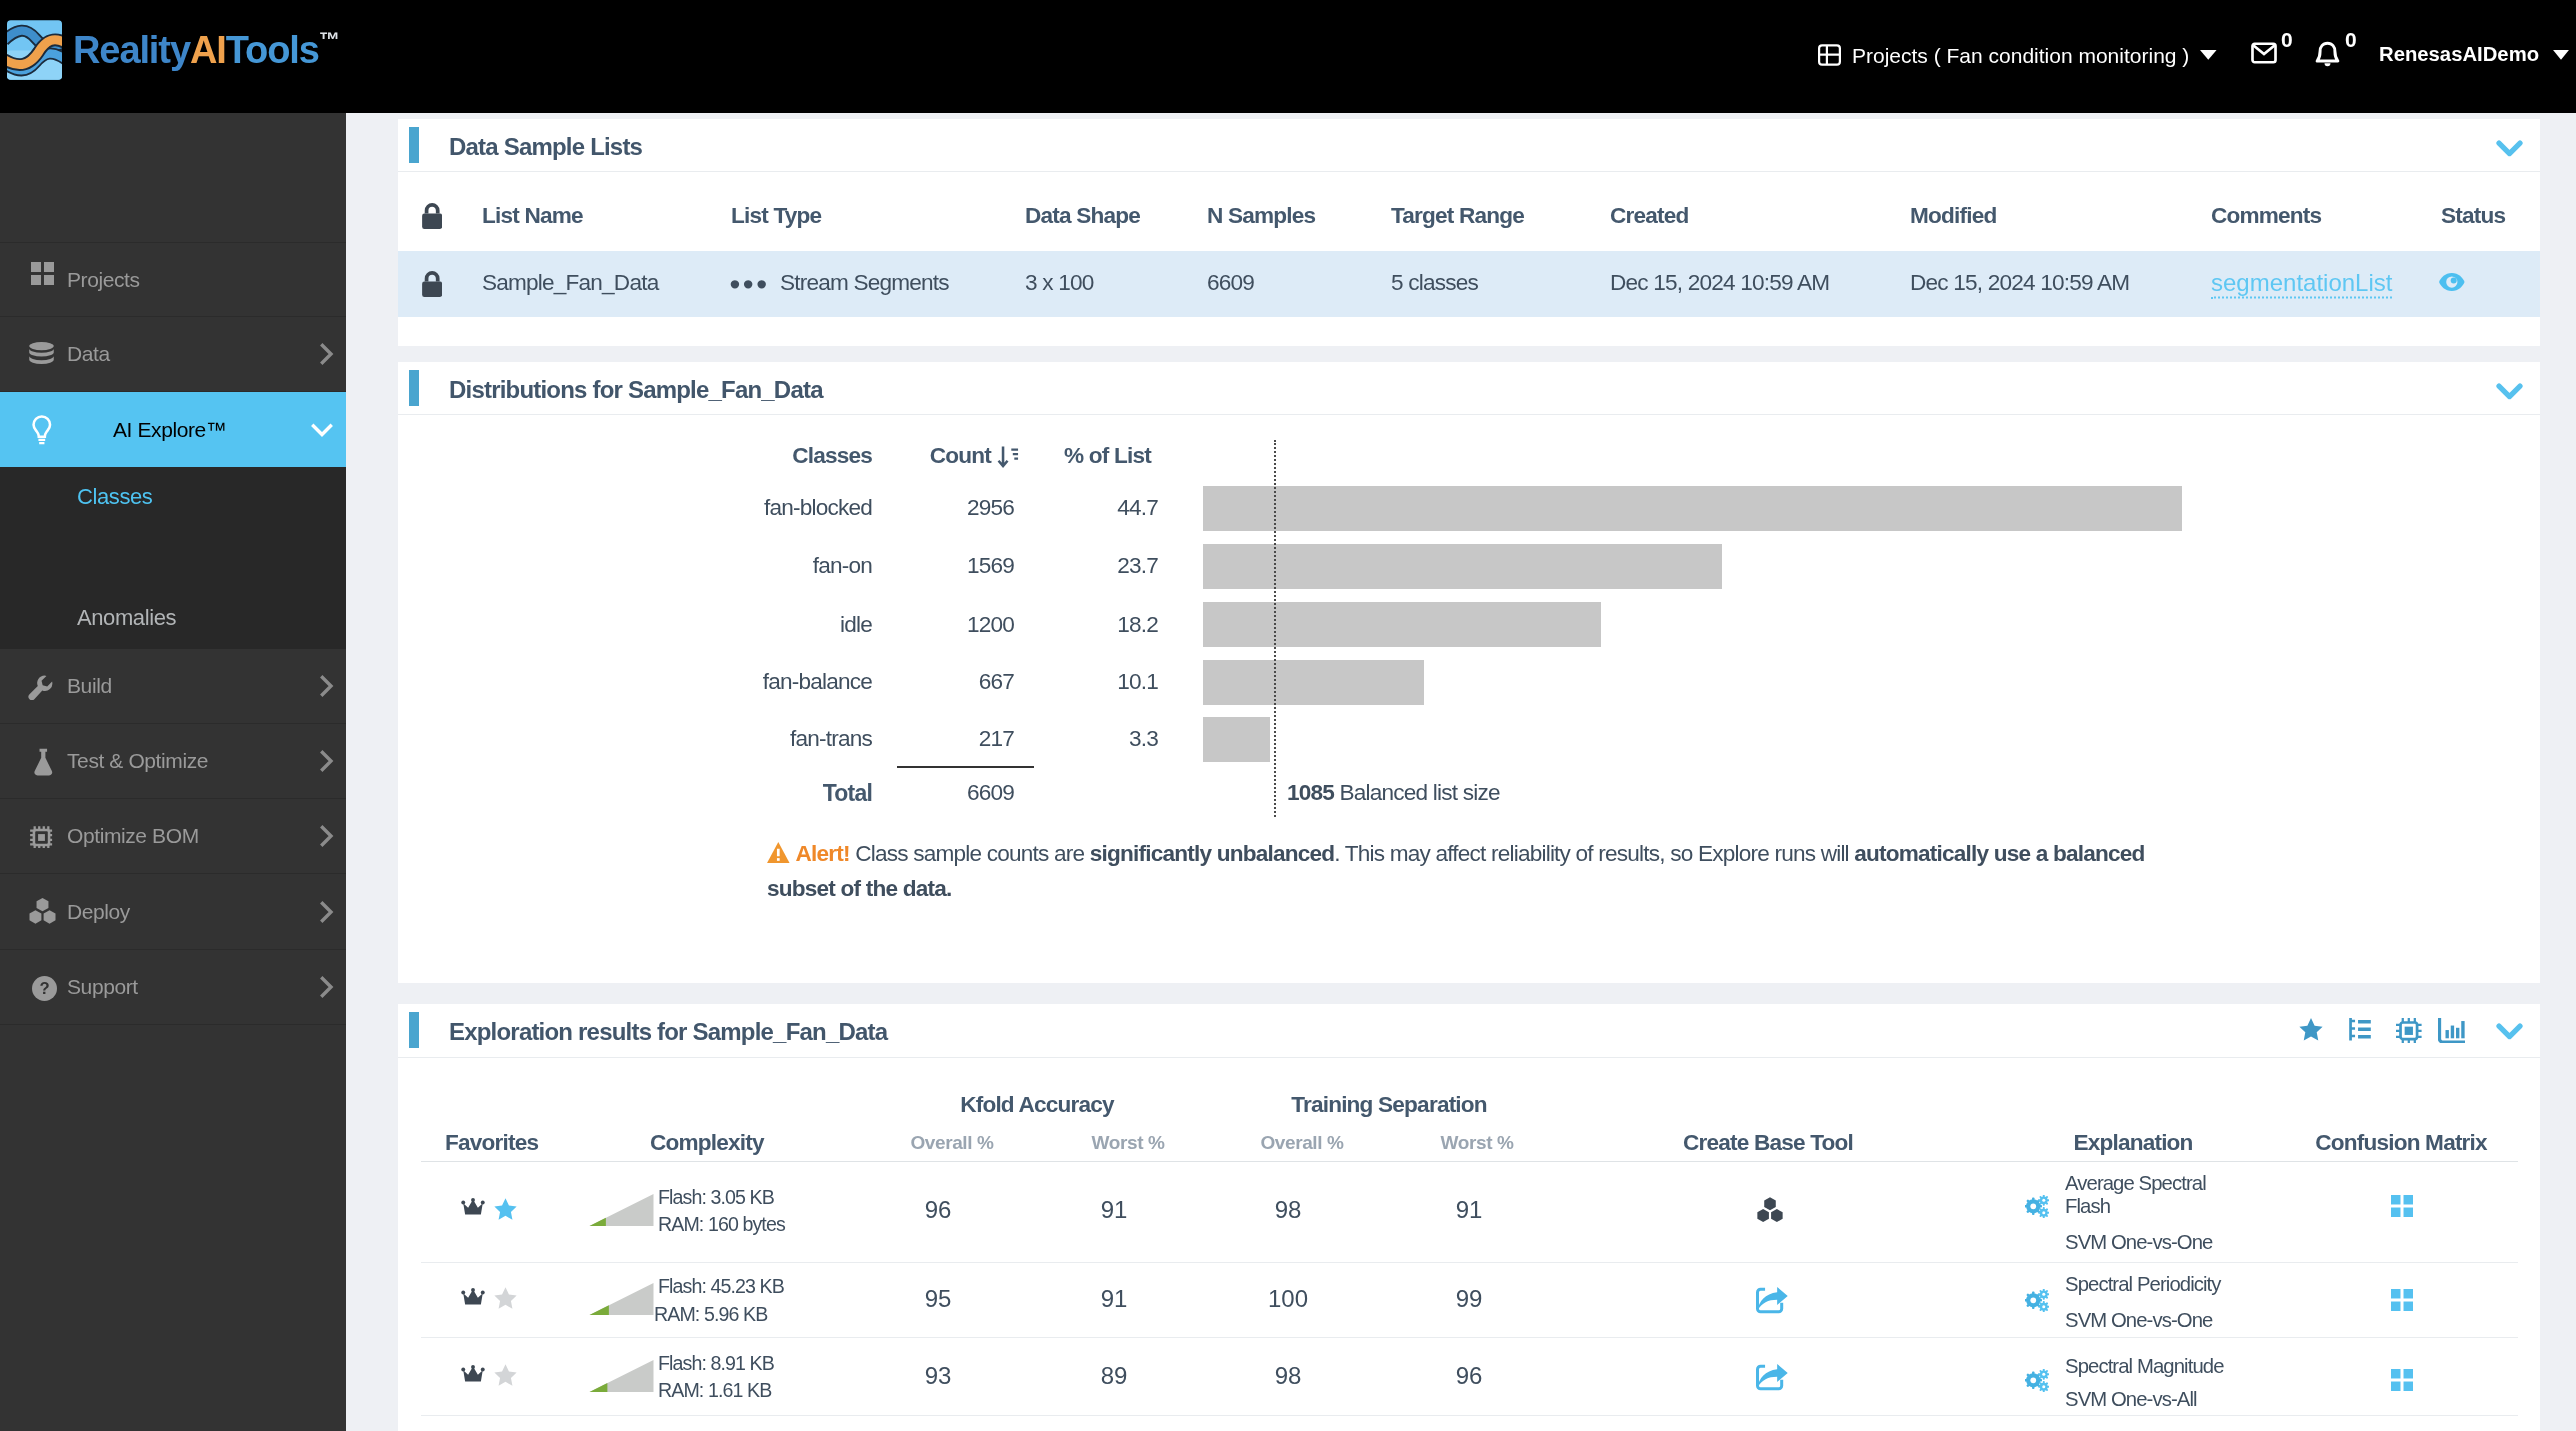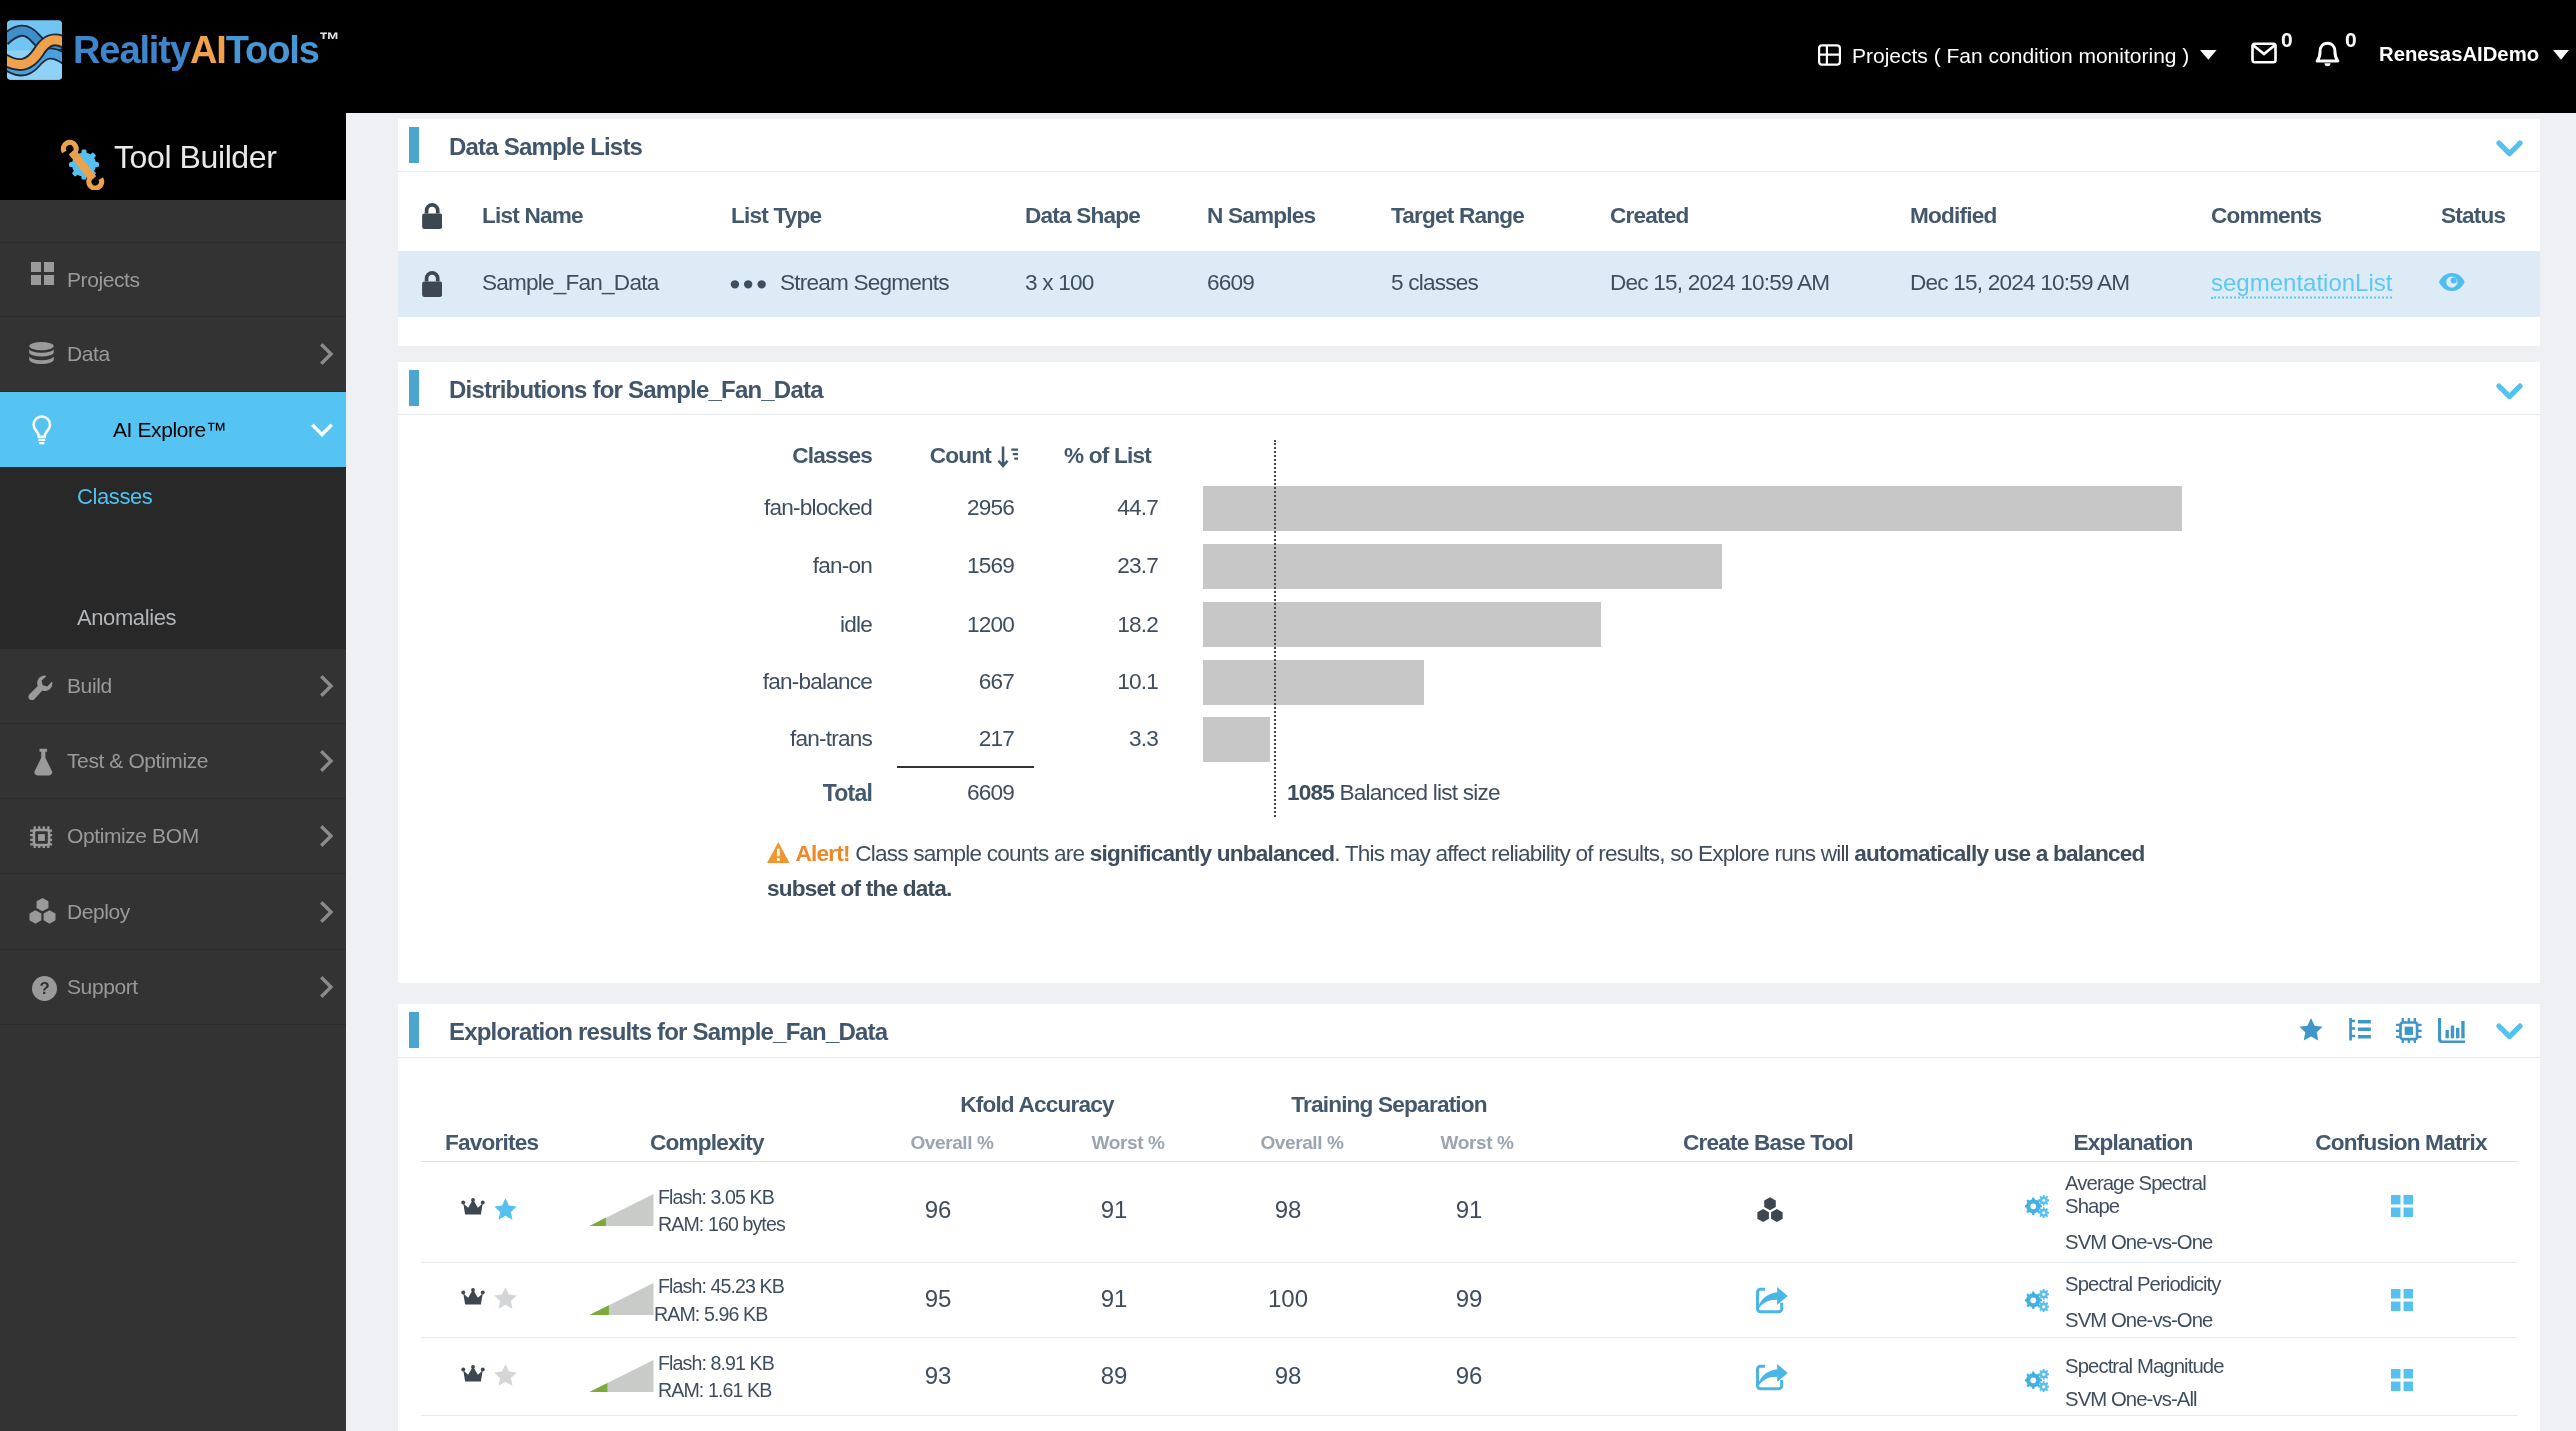--- a/index.html
+++ b/index.html
@@ -62,39 +62,20 @@
   </svg>
   <div class="tl" style="left:2345px;top:40px;font-size:21px;font-weight:bold;color:#fff;">0</div>
   <div class="tl" style="left:2379px;top:54px;font-size:20.3px;font-weight:bold;color:#fff;">RenesasAIDemo</div>
   <svg class="abs" style="left:2553px;top:50px;" width="16" height="9.8" viewBox="0 0 21 13">
       <path d="M0 0 L21 0 L10.5 13 Z" fill="#fff"></path>
     </svg>
 </div>
 
 <div class="abs" id="sidebar" style="left:0;top:113px;width:346px;height:1318px;background:#333333;">
 
-  <div class="abs" style="left:0;top:0;width:346px;height:87px;background:#000;">
-    <svg class="abs" style="left:60px;top:25.6px;" width="45" height="51" viewBox="0 0 60 68">
-        <circle cx="32" cy="34" r="16" fill="#55c1f0"></circle>
-        <rect x="28.6" y="14" width="6.8" height="8" rx="2" fill="#55c1f0" transform="rotate(0 32 34)"></rect>
-        <rect x="28.6" y="14" width="6.8" height="8" rx="2" fill="#55c1f0" transform="rotate(45 32 34)"></rect>
-        <rect x="28.6" y="14" width="6.8" height="8" rx="2" fill="#55c1f0" transform="rotate(90 32 34)"></rect>
-        <rect x="28.6" y="14" width="6.8" height="8" rx="2" fill="#55c1f0" transform="rotate(135 32 34)"></rect>
-        <rect x="28.6" y="14" width="6.8" height="8" rx="2" fill="#55c1f0" transform="rotate(180 32 34)"></rect>
-        <rect x="28.6" y="14" width="6.8" height="8" rx="2" fill="#55c1f0" transform="rotate(225 32 34)"></rect>
-        <rect x="28.6" y="14" width="6.8" height="8" rx="2" fill="#55c1f0" transform="rotate(270 32 34)"></rect>
-        <rect x="28.6" y="14" width="6.8" height="8" rx="2" fill="#55c1f0" transform="rotate(315 32 34)"></rect>
-        <g stroke="#eba24e" fill="none">
-          <line x1="16" y1="17" x2="44" y2="53" stroke-width="11"></line>
-          <circle cx="13" cy="13" r="8.5" stroke-width="7" stroke-dasharray="40 14" transform="rotate(150 13 13)"></circle>
-          <circle cx="47" cy="57" r="8.5" stroke-width="7" stroke-dasharray="40 14" transform="rotate(-30 47 57)"></circle>
-        </g>
-      </svg>
-    <div class="tl" style="left:114px;top:44px;font-size:32px;letter-spacing:-0.4px;color:#e9e9e9;">Tool Builder</div>
-  </div>
 
   <div class="menuitem" style="top:129px;border-top:1.5px solid #2b2b2b;border-bottom:1.5px solid #2b2b2b;">
     <svg class="abs" style="left:31px;top:19px;" width="23" height="23" viewBox="0 0 31 31">
         <g fill="#9a9a9a">
           <rect x="0" y="0" width="13.5" height="13.5"></rect>
           <rect x="17.5" y="0" width="13.5" height="13.5"></rect>
           <rect x="0" y="17.5" width="13.5" height="13.5"></rect>
           <rect x="17.5" y="17.5" width="13.5" height="13.5"></rect>
         </g>
       </svg>
@@ -394,21 +375,21 @@
       <rect x="23.7" y="16.1" width="2.6" height="3.4" rx="1" fill="#55c1f0" transform="rotate(45 25 23.5)"></rect>
       <rect x="23.7" y="16.1" width="2.6" height="3.4" rx="1" fill="#55c1f0" transform="rotate(90 25 23.5)"></rect>
       <rect x="23.7" y="16.1" width="2.6" height="3.4" rx="1" fill="#55c1f0" transform="rotate(135 25 23.5)"></rect>
       <rect x="23.7" y="16.1" width="2.6" height="3.4" rx="1" fill="#55c1f0" transform="rotate(180 25 23.5)"></rect>
       <rect x="23.7" y="16.1" width="2.6" height="3.4" rx="1" fill="#55c1f0" transform="rotate(225 25 23.5)"></rect>
       <rect x="23.7" y="16.1" width="2.6" height="3.4" rx="1" fill="#55c1f0" transform="rotate(270 25 23.5)"></rect>
       <rect x="23.7" y="16.1" width="2.6" height="3.4" rx="1" fill="#55c1f0" transform="rotate(315 25 23.5)"></rect>
       <circle cx="25" cy="23.5" r="2.0" fill="#fff"></circle>
     </svg>
   <div class="tl body28" style="left:1667px;top:179px;font-size:20.3px;">Average Spectral</div>
-  <div class="tl body28" style="left:1667px;top:202px;font-size:20.3px;">Shape</div>
+  <div class="tl body28" style="left:1667px;top:202px;font-size:20.3px;">Flash</div>
   <div class="tl body28" style="left:1667px;top:238px;font-size:20.3px;">SVM One-vs-One</div>
   <svg class="abs" style="left:1993px;top:191px;" width="22" height="22" viewBox="0 0 29 29">
       <g fill="#55c1f0">
         <rect x="0" y="0" width="12.5" height="12.5"></rect>
         <rect x="16.5" y="0" width="12.5" height="12.5"></rect>
         <rect x="0" y="16.5" width="12.5" height="12.5"></rect>
         <rect x="16.5" y="16.5" width="12.5" height="12.5"></rect>
       </g>
     </svg>
 

